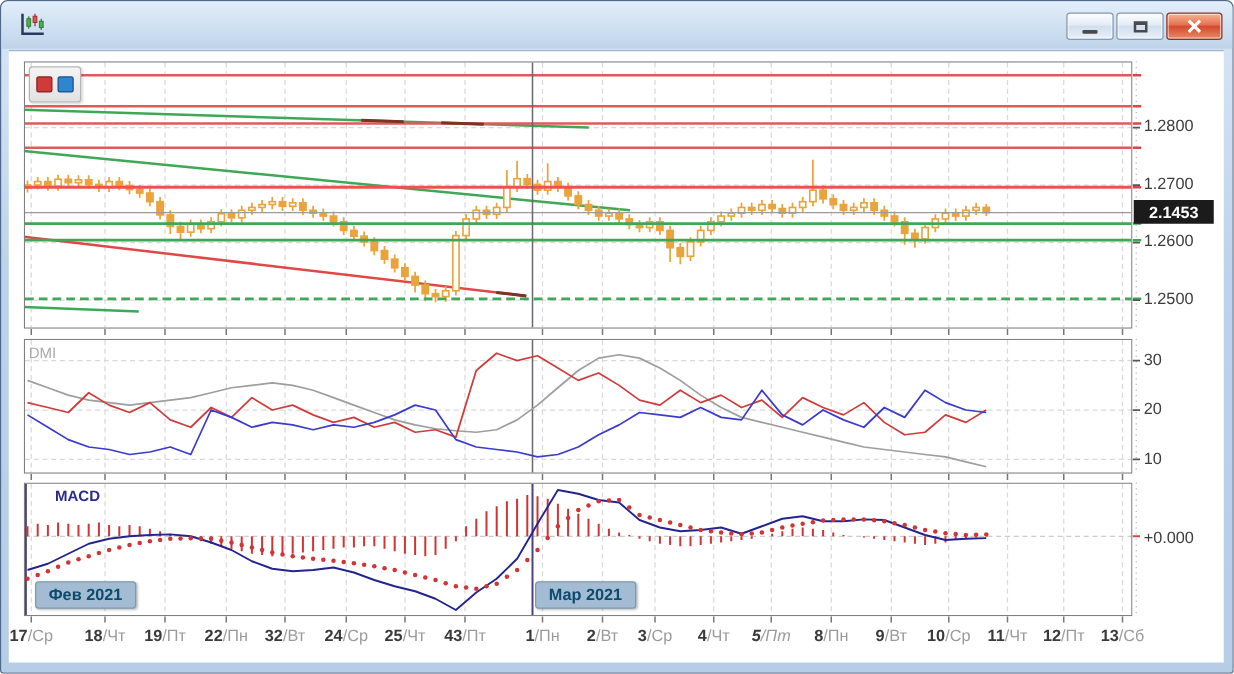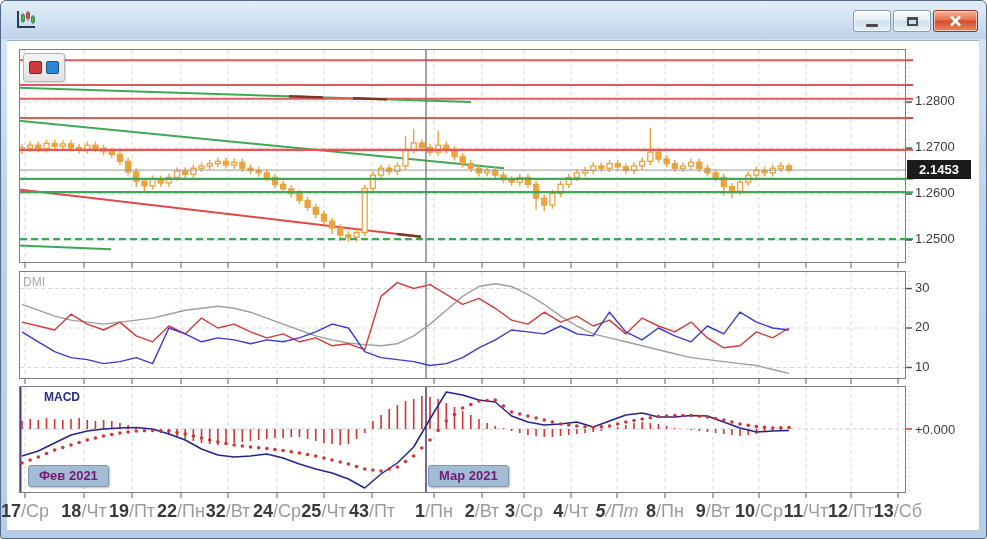--- a/index.html
+++ b/index.html
@@ -25,22 +25,22 @@
     background:linear-gradient(#f6b493,#e5704f 45%,#d44a2e 50%,#e88a64); }
   #btn-min .glyph { width:12px; height:3px; background:#4a4a4a; margin-top:8px; border-radius:1px; }
   #btn-max .glyph { width:11px; height:9px; border:2px solid #4a4a4a; border-top-width:3px; background:transparent; }
   #client { position:absolute; left:6px; top:39px; width:972px; height:490px; background:#fff; border-top:1px solid #9db4cc; }
   .panel-svg { position:absolute; background:#fff; }
   #mini-toolbar { position:absolute; left:22px; top:52px; width:42px; height:29px; background:linear-gradient(#f4f4f4,#e2e2e2); border:1px solid #b5b5b5; border-radius:3px; display:flex; align-items:center; justify-content:center; gap:4px; box-shadow:1px 1px 2px rgba(0,0,0,.15); }
   .sq-btn { width:13px; height:13px; border-radius:2px; cursor:pointer; }
   .axis-label { position:absolute; left:914px; font-size:13px; color:#3c3c3c; }
   #price-tag { position:absolute; left:906px; width:64px; height:19px; background:#1b1b1b; color:#fff; font-size:13px; font-weight:bold; text-align:center; line-height:19px; z-index:5; }
   .panel-name { position:absolute; font-size:12px; z-index:4; }
-  .month-label { position:absolute; top:464px; height:22px; padding:2px 10px 0 10px; background:#a3bcd3; border:1px solid #7f98ae; border-radius:3px; font-size:13px; font-weight:bold; color:#701a75; box-shadow:1px 1px 2px rgba(0,0,0,.25); z-index:6; }
-  #date-row { position:absolute; left:0; top:500px; width:987px; height:18px; font-size:18px; }
+  .month-label { position:absolute; top:464px; height:22px; padding:2px 10px 0 10px; background:#a3bcd3; border:1px solid #7f98ae; border-radius:3px; font-size:13px; font-weight:bold; color:#0c4a6e; box-shadow:1px 1px 2px rgba(0,0,0,.25); z-index:6; }
+  #date-row { position:absolute; left:0; top:500px; width:987px; height:18px; font-size:13px; }
   .date-label { position:absolute; transform:translateX(-50%); white-space:nowrap; }
   .date-label .d { font-weight:bold; color:#3a3a3a; }
   .date-label .w { color:#9b9b9b; }
 </style>
 </head>
 <body>
 
 <div id="window">
   <div id="titlebar">
     <svg id="title-icon" viewBox="0 0 22 20">

